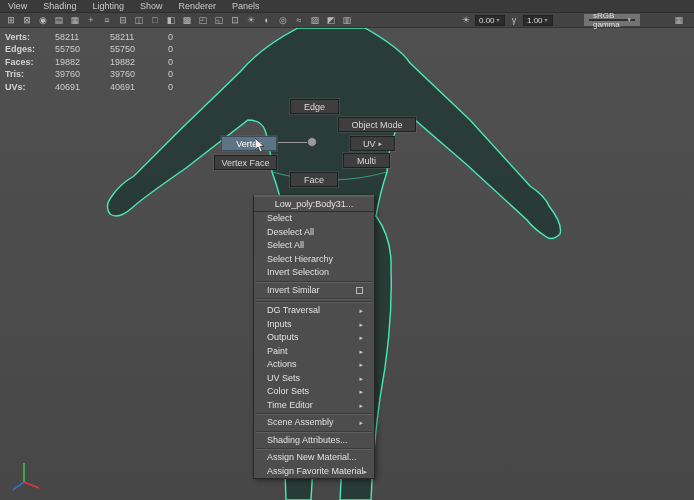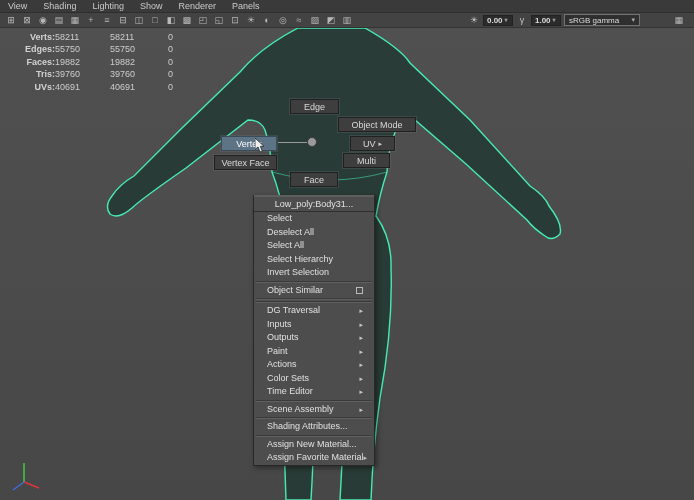--- a/index.html
+++ b/index.html
@@ -14,36 +14,36 @@
 
   
   .toolbar { position:absolute; top:13px; left:0; right:0; height:15px; background:#434343;
              border-bottom:1px solid #333; display:flex; align-items:center; padding:0 3px; z-index:30;}
   .tb-icons { display:flex; align-items:center; }
   .tb-icon { width:16px; height:13px; font-size:9px; color:#b8b8b8; display:flex;
              align-items:center; justify-content:center; border-radius:2px; }
   .tb-right { margin-left:auto; display:flex; align-items:center; gap:3px; padding-right:4px; }
   .tb-minor { font-size:9px; color:#c0c0c0; width:12px; text-align:center; }
   .tb-field { min-width:30px; height:11px; background:#2b2b2b; border:1px solid #222; color:#ddd;
-              font-size:8px; display:flex; align-items:flex-start; gap:2px; padding:0 2px 0 3px;font-weight:bold; }
+              font-size:8px; display:flex; align-items:flex-start; gap:2px; padding:0 2px 0 3px; }
   .tb-field .caret { font-size:6px; color:#999; }
-  .tb-combo { width:76px; height:12px; background:#2f2f2f; border:1px solid #737373; color:#ddd;
-              font-size:8px; display:flex; align-items:center; justify-content:space-between; padding:0 4px; }
+  .tb-combo { width:56px; height:12px; background:#2f2f2f; border:5px solid #737373; color:#ddd;
+              font-size:8px; display:flex; align-items:center; justify-content:space-between; padding:0 4px;margin-left:28px; }
   .tb-combo .caret { font-size:7px; color:#aaa; }
   .tb-trail { margin-left:28px; }
 
   
   .viewport { position:absolute; top:28px; left:0; right:0; bottom:0; overflow:hidden;
               background:linear-gradient(#505050, #474747); }
   .mesh-svg { position:absolute; left:0; top:0; }
 
   
   .hud { position:absolute; top:3px; left:5px; z-index:5; }
   .hud-row { display:flex; font-size:9px; line-height:12.4px; color:#cccccc; }
-  .hud-label { width:50px; font-weight:bold; color:#d2d2d2;text-align:right; }
+  .hud-label { width:50px; font-weight:bold; color:#d2d2d2; }
   .hud-v1 { width:55px; }
   .hud-v2 { width:58px; }
   .hud-v3 { width:20px; }
 
   
   .mm { position:absolute; height:15px; background:#3e3e3e; border:1px solid #202020;
         box-shadow:0 0 0 1px rgba(120,120,120,.25); color:#d9d9d9; font-size:9px;
         display:flex; align-items:center; justify-content:center; gap:3px; z-index:10; cursor:default;}
   .mm.hl { background:#5d7386; color:#fff; border-color:#394a59; }
   .mm .mm-arrow { font-size:7px; color:#ccc; }
@@ -275,21 +275,21 @@
 
           </div>
 
           <div class="cm-item">
             <span class="cm-label">Invert Selection</span>
 
           </div>
           <div class="cm-sep"></div>
 
           <div class="cm-item">
-            <span class="cm-label">Object Similar</span>
+            <span class="cm-label">Invert Similar</span>
 
             <span class="cm-opt"></span>
           </div>
           <div class="cm-sep"></div>
 
           <div class="cm-sep"></div>
 
           <div class="cm-item">
             <span class="cm-label">DG Traversal</span>
             <span class="cm-arrow">▸</span>
@@ -314,20 +314,25 @@
 
           </div>
 
 
           <div class="cm-item">
             <span class="cm-label">Actions</span>
             <span class="cm-arrow">▸</span>
 
           </div>
 
+          <div class="cm-item">
+            <span class="cm-label">UV Sets</span>
+            <span class="cm-arrow">▸</span>
+
+          </div>
 
           <div class="cm-item">
             <span class="cm-label">Color Sets</span>
             <span class="cm-arrow">▸</span>
 
           </div>
 
           <div class="cm-item">
             <span class="cm-label">Time Editor</span>
             <span class="cm-arrow">▸</span>

